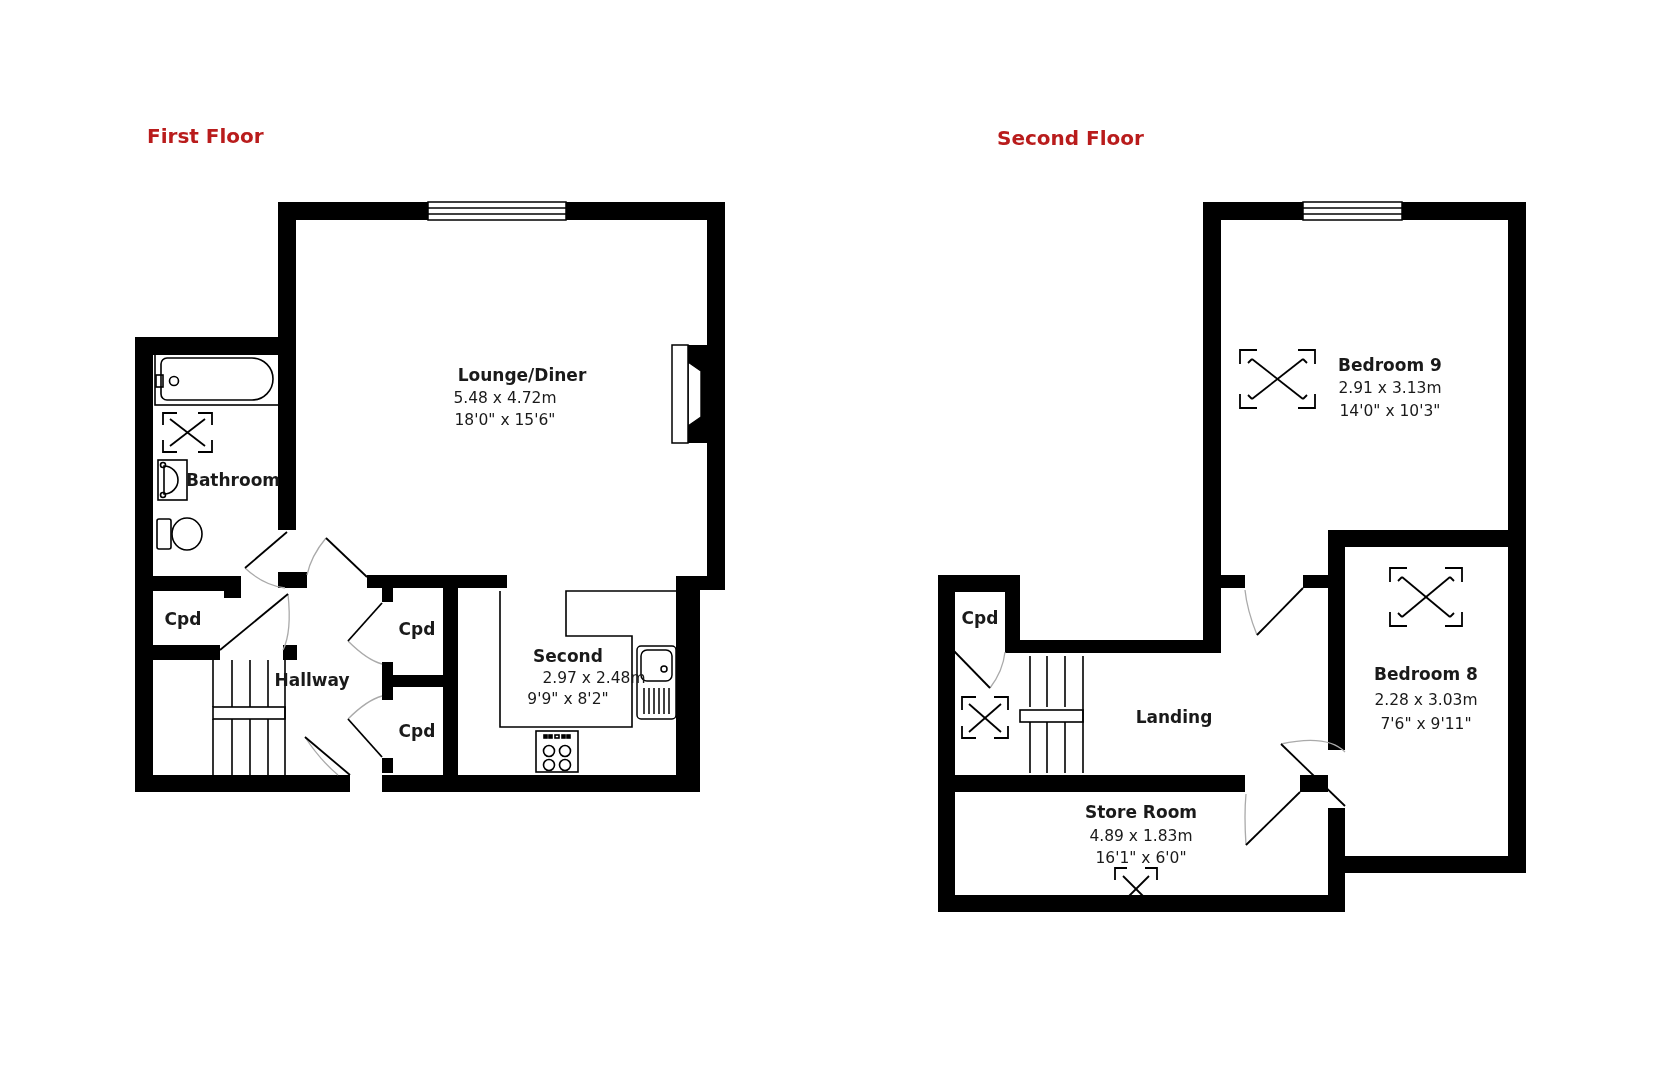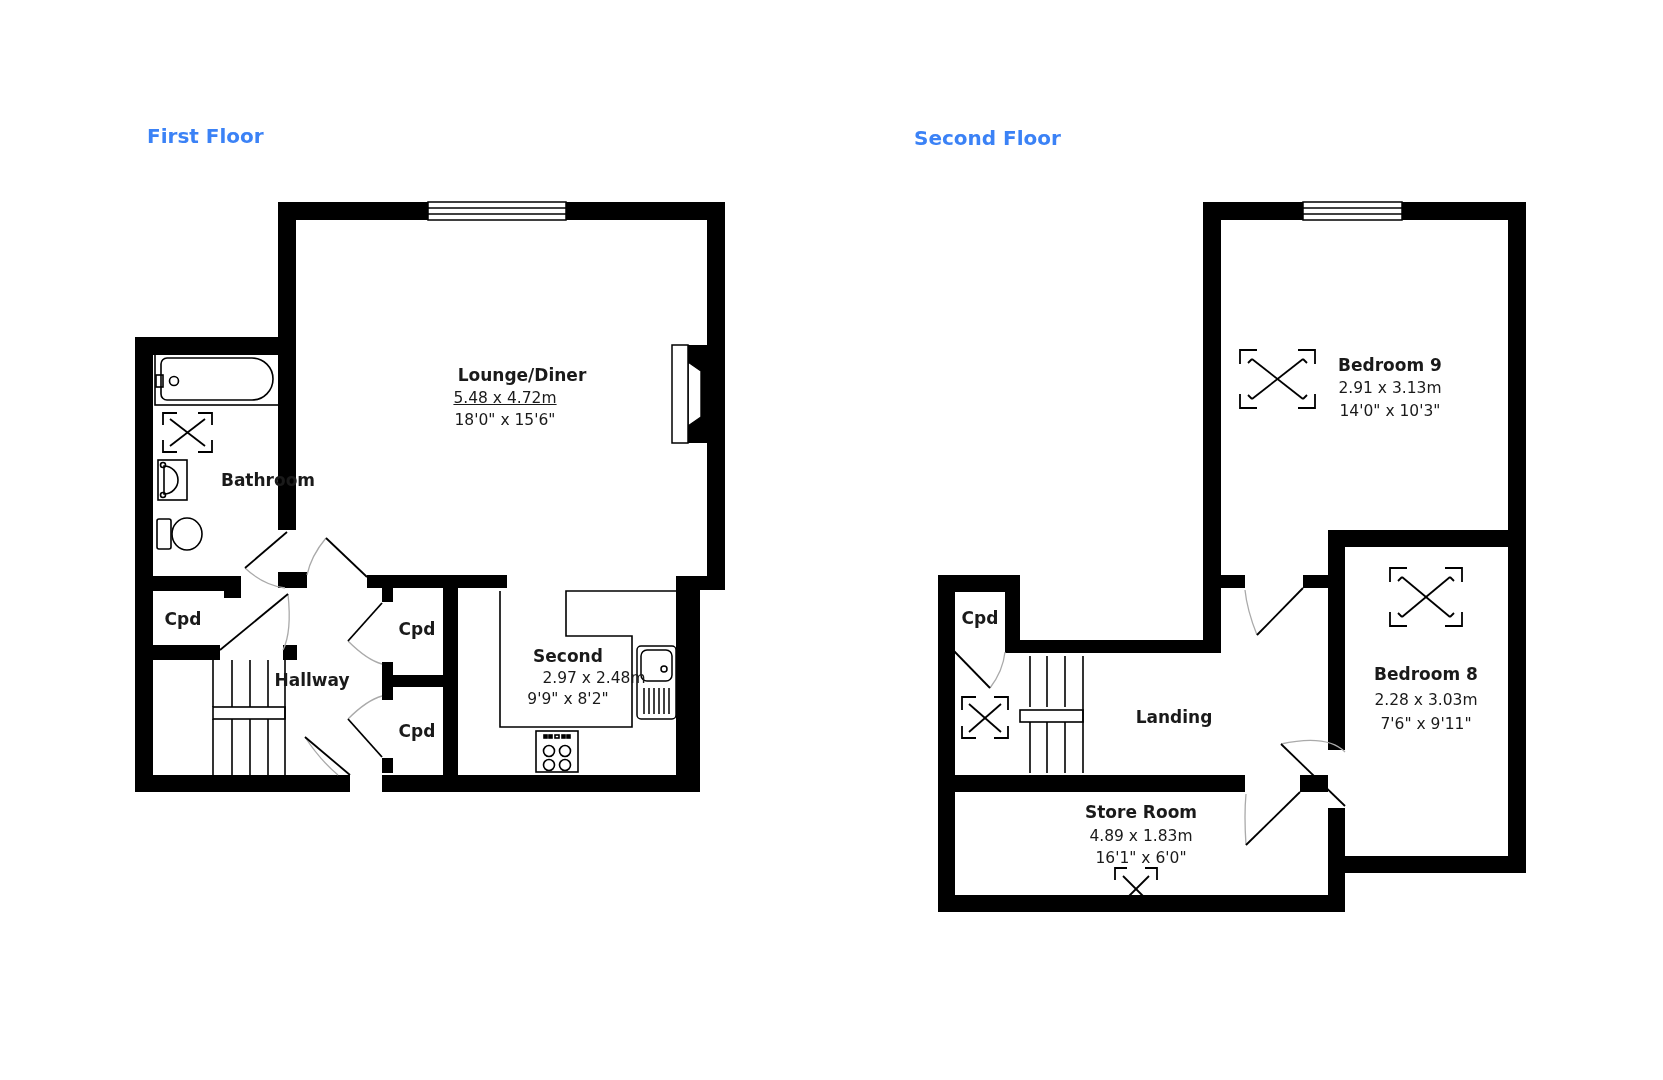--- a/index.html
+++ b/index.html
@@ -2,21 +2,21 @@
 <html><head>
 <meta charset="utf-8">
 <style>
   html,body{margin:0;padding:0;background:#fff;}
   #stage{position:relative;width:1663px;height:1080px;background:#ffffff;
          font-family:"DejaVu Sans","Liberation Sans",sans-serif;overflow:hidden;}
   #plan-svg{position:absolute;left:0;top:0;}
   .lbl{position:absolute;transform:translate(-50%,-50%);white-space:nowrap;color:#1a1a1a;text-align:center;}
   .rm{font-weight:bold;font-size:17px;}
   .dm{font-size:15.5px;font-weight:normal;}
-  .title{position:absolute;font-weight:bold;font-size:20px;color:#3b82f6;white-space:nowrap;}
+  .title{position:absolute;font-weight:bold;font-size:20px;color:#b91c1c;white-space:nowrap;}
 </style>
 </head>
 <body>
 
 <div id="stage">
 
 <svg id="plan-svg" width="1663" height="1080" viewBox="0 0 1663 1080">
 
   <g>
 
@@ -232,31 +232,31 @@
         <line x1="953" y1="650" x2="990" y2="688"></line>
         <line x1="1303" y1="588" x2="1257" y2="635"></line>
         <line x1="1345" y1="806" x2="1281" y2="744"></line>
         <line x1="1300" y1="792" x2="1246" y2="845"></line>
       </g>
     </g>
   </g>
 </svg>
 
   <div class="title" style="left:147px;top:124px;">First Floor</div>
-  <div class="title" style="left:914px;top:126px;text-align:right;">Second Floor</div>
+  <div class="title" style="left:997px;top:126px;text-align:right;">Second Floor</div>
 
   <div class="lbl rm" style="left:522px;top:375px;">Lounge/Diner</div>
-  <div class="lbl dm" style="left:505px;top:398px;text-decoration:underline;">5.48 x 4.72m</div>
+  <div class="lbl dm" style="left:505px;top:398px;">5.48 x 4.72m</div>
   <div class="lbl dm" style="left:505px;top:420px;">18'0" x 15'6"</div>
 
   <div class="lbl rm" style="left:568px;top:656px;">Second</div>
   <div class="lbl dm" style="left:568px;top:678px;margin-left:26px;">2.97 x 2.48m</div>
   <div class="lbl dm" style="left:568px;top:699px;">9'9" x 8'2"</div>
 
-  <div class="lbl rm" style="left:233px;top:480px;margin-left:35px;">Bathroom</div>
+  <div class="lbl rm" style="left:233px;top:480px;">Bathroom</div>
   <div class="lbl rm" style="left:312px;top:680px;">Hallway</div>
   <div class="lbl rm" style="left:183px;top:619px;">Cpd</div>
   <div class="lbl rm" style="left:417px;top:629px;">Cpd</div>
   <div class="lbl rm" style="left:417px;top:731px;">Cpd</div>
 
   <div class="lbl rm" style="left:1390px;top:365px;">Bedroom 9</div>
   <div class="lbl dm" style="left:1390px;top:388px;">2.91 x 3.13m</div>
   <div class="lbl dm" style="left:1390px;top:411px;">14'0" x 10'3"</div>
 
   <div class="lbl rm" style="left:1426px;top:674px;">Bedroom 8</div>

